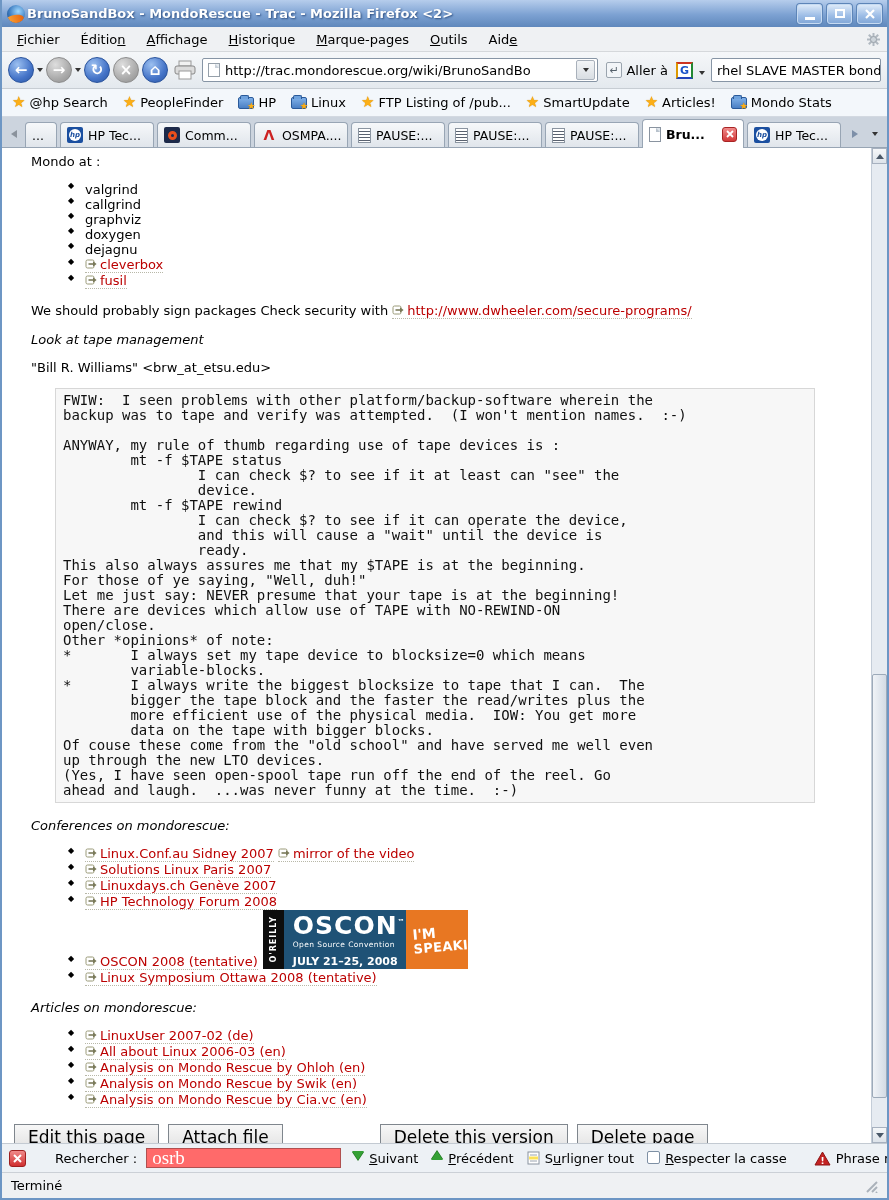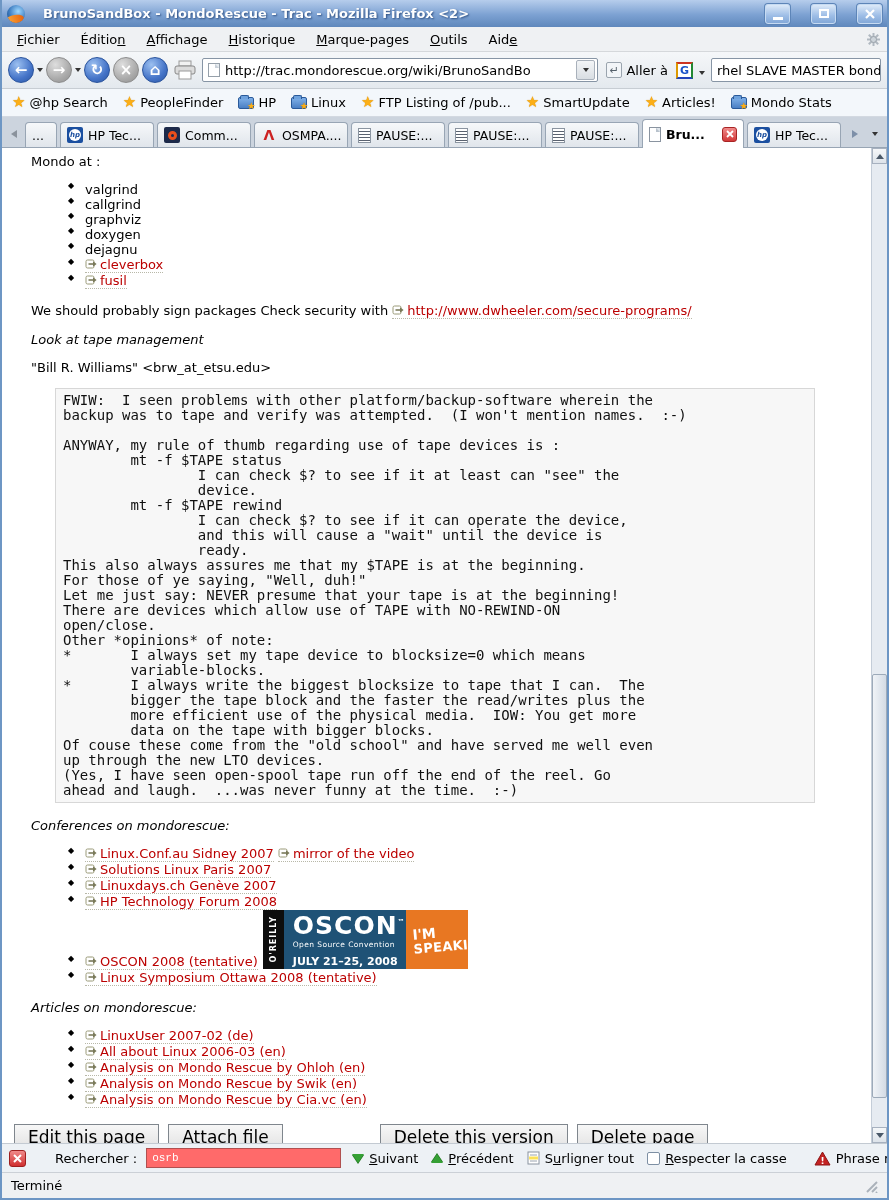--- a/index.html
+++ b/index.html
@@ -1,20 +1,20 @@
 <!DOCTYPE html>
 <html><head>
 <meta charset="utf-8">
 <style>
 *{box-sizing:border-box;margin:0;padding:0}
 html,body{background:#555}
 body{width:889px;height:1200px;font-family:"DejaVu Sans","Liberation Sans",sans-serif;font-size:13px;color:#000}
 .window{width:889px;height:1200px;display:flex;flex-direction:column;background:#fff;border:2px solid #6d96c4;border-top:none}
 
-.titlebar{height:27px;flex:none;background:linear-gradient(#b6cdec,#7ca1d2 55%,#5f88bc);display:flex;align-items:center;padding:0 5px;gap:18px}
+.titlebar{height:27px;flex:none;background:linear-gradient(#b6cdec,#7ca1d2 55%,#5f88bc);display:flex;align-items:center;padding:0 5px;gap:2px}
 .ff-icon{width:18px;height:18px;border-radius:50%;background:radial-gradient(circle at 62% 35%,#9fd8ff 0%,#3d7cc0 55%,#1c4a85 90%);position:relative;overflow:hidden;flex:none}
 .ff-icon::after{content:"";position:absolute;left:-3px;bottom:-2px;width:20px;height:10px;background:linear-gradient(90deg,#ffb340,#e8640f);border-radius:60% 80% 30% 50%;transform:rotate(-18deg)}
 .titlebar-title{flex:1;color:#fff;font-weight:bold;font-size:13px;text-shadow:1px 1px 2px #2e4f80;white-space:nowrap;overflow:hidden}
 .win-btn{width:25px;height:20px;flex:none;border-radius:3px;background:linear-gradient(#dce9f8,#9dbde6 60%,#84a9d8);border:1px solid #c7dbf2;box-shadow:0 0 0 1px #5d85b8;display:flex;align-items:center;justify-content:center;margin-left:3px}
 .g-min{width:10px;height:3px;background:#fff;margin-top:9px}
 .g-max{width:10px;height:9px;border:2px solid #fff}
 
 .menubar{height:25px;flex:none;background:#eff1f3;border-bottom:1px solid #d5d8db;display:flex;align-items:center;padding:0 6px;gap:3px}
 .menu-item{padding:3px 9px;white-space:nowrap}
 u{text-decoration:underline}
@@ -92,22 +92,22 @@
 .vscroll{width:16px;flex:none;background:#e6ebf1;border-left:1px solid #c4cdd8;display:flex;flex-direction:column}
 .sb-btn{height:16px;flex:none;background:linear-gradient(#f5f7f9,#dde3ea);border:1px solid #a7b1bf;display:flex;align-items:center;justify-content:center}
 .sb-up{width:0;height:0;border-left:4px solid transparent;border-right:4px solid transparent;border-bottom:5px solid #4a5868}
 .sb-down{width:0;height:0;border-left:4px solid transparent;border-right:4px solid transparent;border-top:5px solid #4a5868}
 .sb-track{flex:1;position:relative}
 .sb-thumb{position:absolute;left:0;right:0;top:53%;height:44%;background:linear-gradient(90deg,#f0f3f7,#d3dbe5);border:1px solid #9daab9;border-radius:2px}
 
 .findbar{height:29px;flex:none;background:#edf1f5;border-top:1px solid #c3cad2;display:flex;align-items:center;gap:9px;padding:0 7px;overflow:hidden;white-space:nowrap}
 .fb-close{width:17px;height:17px;flex:none;border-radius:3px;background:linear-gradient(#f08a8a,#d02f2f);border:1px solid #9e1f1f;display:flex;align-items:center;justify-content:center}
 .fb-label{margin-left:20px}
-.fb-input{width:195px;height:20px;flex:none;background:#ff6a6a;border:1px solid #b05050;color:#fff;font-size:11px;font-family:Liberation Mono, monospace;padding:0 5px;outline:none}
-.fb-item{display:flex;align-items:center;gap:5px;padding:0 2px;cursor:pointer}
+.fb-input{width:195px;height:20px;flex:none;background:#ff6a6a;border:1px solid #b05050;color:#fff;font-size:19px;font-family:Liberation Serif, serif;padding:0 5px;outline:none}
+.fb-item{display:flex;align-items:flex-start;gap:5px;padding:0 2px;cursor:pointer}
 .fb-down{width:0;height:0;border-left:6px solid transparent;border-right:6px solid transparent;border-top:9px solid #35a035;filter:drop-shadow(0 1px 0 #1d701d)}
 .fb-up{width:0;height:0;border-left:6px solid transparent;border-right:6px solid transparent;border-bottom:9px solid #35a035;filter:drop-shadow(0 -1px 0 #1d701d)}
 .fb-check{width:13px;height:13px;flex:none;background:#fff;border:1px solid #7e90a4;border-radius:2px}
 .fb-warning{margin-left:14px}
 
 .statusbar{height:26px;flex:none;background:#eff1f3;border-top:1px solid #cbd0d6;display:flex;align-items:center;padding:0 9px}
 .grip{margin-left:auto}
 </style>
 </head>
 <body>

